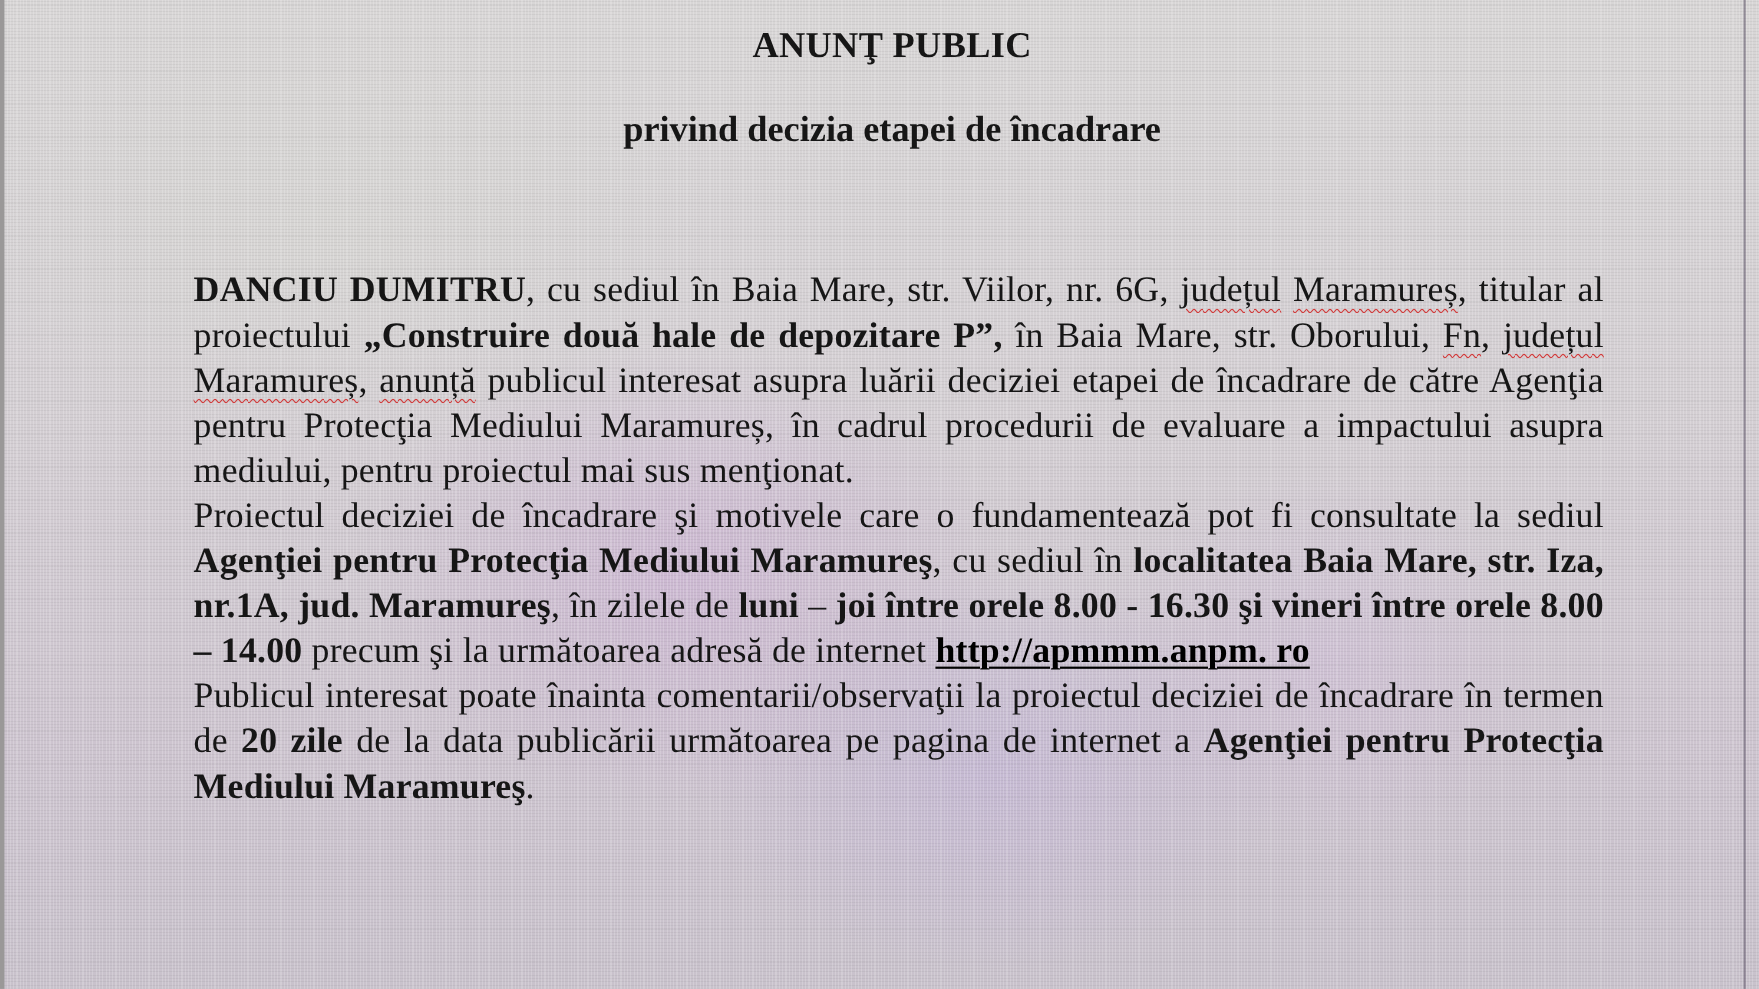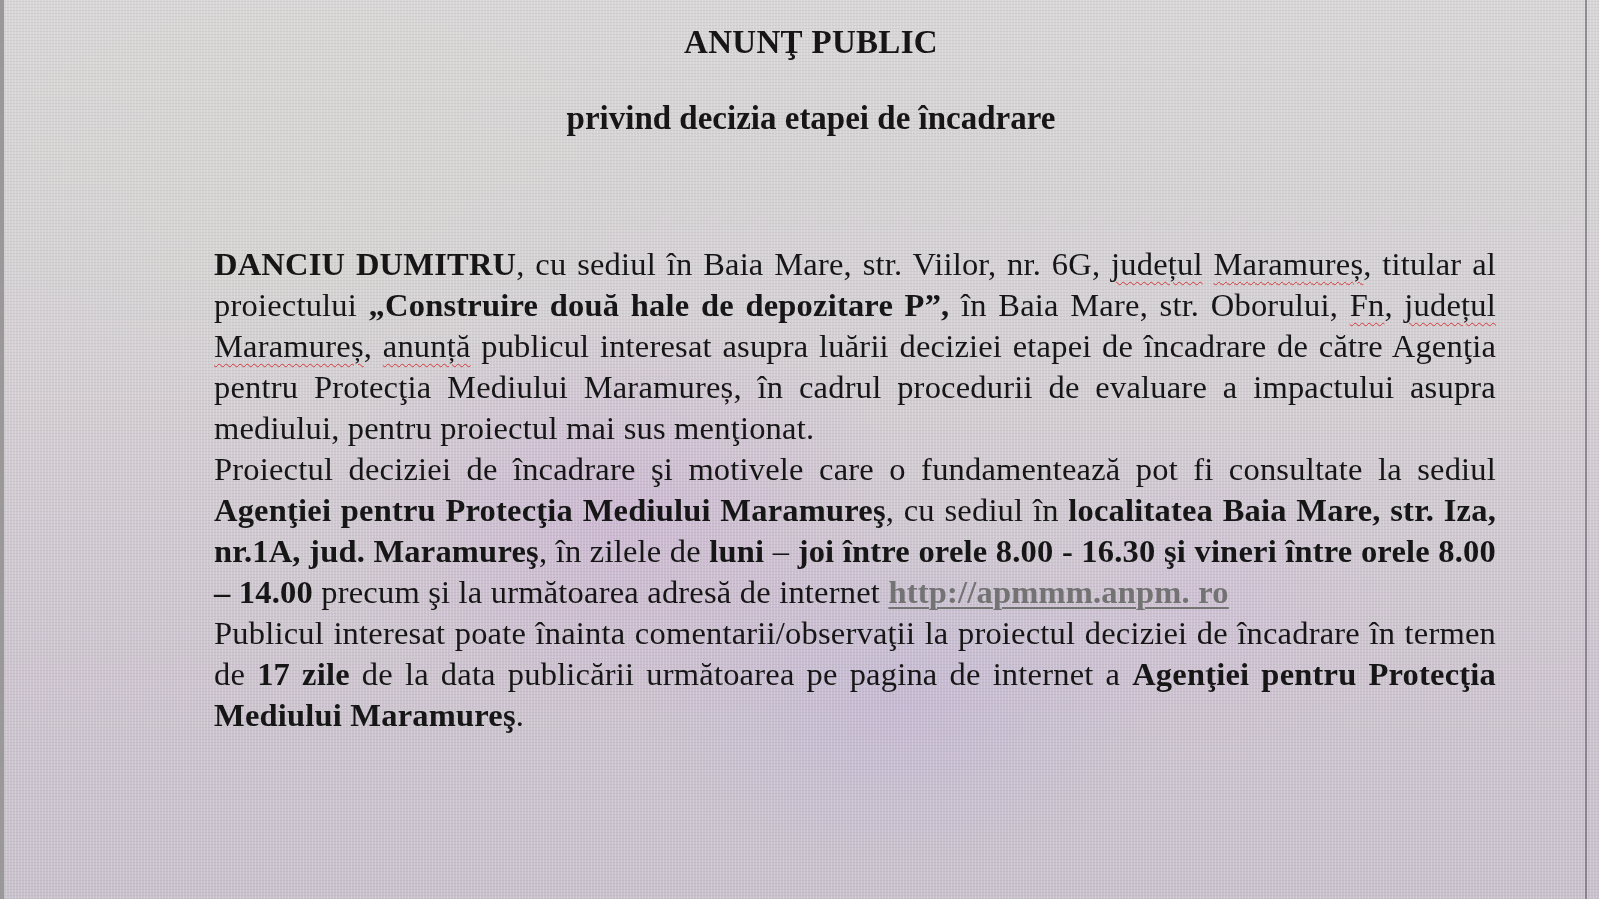--- a/index.html
+++ b/index.html
@@ -37,45 +37,44 @@
       text-align: center; font-weight: bold; font-size: 33px; letter-spacing: 0.3px;
     }
     .subtitle {
       position: absolute; top: 100px; left: 0; width: 1622px;
       text-align: center; font-weight: bold; font-size: 33px;
     }
     .body-text {
       position: absolute; left: 176px; top: 244px; width: 1282px;
       font-size: 32.5px; line-height: 41px; text-align: justify;
       letter-spacing: 0.2px;
-      margin-left: 38px;
     }
     .para { margin: 0; text-align: justify; text-align-last: left; }
     .b { font-weight: bold; }
     .spell {
       text-decoration: underline wavy #d23a3a;
       text-decoration-thickness: 1px;
       text-underline-offset: 6px;
     }
     .link {
       font-weight: bold; text-decoration: underline; text-decoration-thickness: 2px;
-      text-underline-offset: 4px; color: #737373;
+      text-underline-offset: 4px; color: #000000;
     }
   </style>
 </head>
 <body>
 
 <div class="moire"></div>
 <div class="left-edge"></div>
 <div class="right-edge"></div>
 
 <div class="page">
   <div class="title">ANUNŢ PUBLIC</div>
   <div class="subtitle">privind decizia etapei de încadrare</div>
 
   <div class="body-text">
     <p class="para"><span class="b">DANCIU DUMITRU</span><span>, cu sediul în Baia Mare, str. Viilor, nr. 6G, </span><span class="spell">județul</span> <span class="spell">Maramureș</span><span>, titular al proiectului </span><span class="b">„Construire două hale de depozitare P”,</span><span> în Baia Mare, str. Oborului, </span><span class="spell">Fn</span><span>, </span><span class="spell">județul</span><span> </span><span class="spell">Maramureș</span><span>, </span><span class="spell">anunță</span><span> publicul interesat asupra luării deciziei etapei de încadrare de către Agenţia pentru Protecţia Mediului Maramureș, în cadrul procedurii de evaluare a impactului asupra mediului, pentru proiectul mai sus menţionat.</span></p>
 
     <p class="para"><span>Proiectul deciziei de încadrare şi motivele care o fundamentează pot fi consultate la sediul </span><span class="b">Agenţiei pentru Protecţia Mediului Maramureş</span><span>, cu sediul în </span><span class="b">localitatea Baia Mare, str. Iza, nr.1A, jud. Maramureş</span><span>, în zilele de </span><span class="b">luni</span><span> – </span><span class="b">joi între orele 8.00 - 16.30 şi vineri între orele 8.00 – 14.00</span><span> precum şi la următoarea adresă de internet </span><a class="link">http://apmmm.anpm. ro</a></p>
 
-    <p class="para"><span>Publicul interesat poate înainta comentarii/observaţii la proiectul deciziei de încadrare în termen de </span><span class="b">17 zile</span><span> de la data publicării următoarea pe pagina de internet a </span><span class="b">Agenţiei pentru Protecţia Mediului Maramureş</span><span>.</span></p>
+    <p class="para"><span>Publicul interesat poate înainta comentarii/observaţii la proiectul deciziei de încadrare în termen de </span><span class="b">20 zile</span><span> de la data publicării următoarea pe pagina de internet a </span><span class="b">Agenţiei pentru Protecţia Mediului Maramureş</span><span>.</span></p>
   </div>
 </div>
 
 </body></html>

